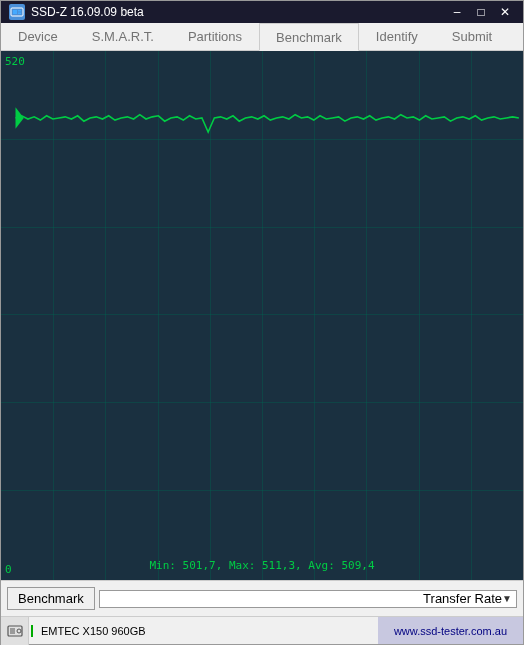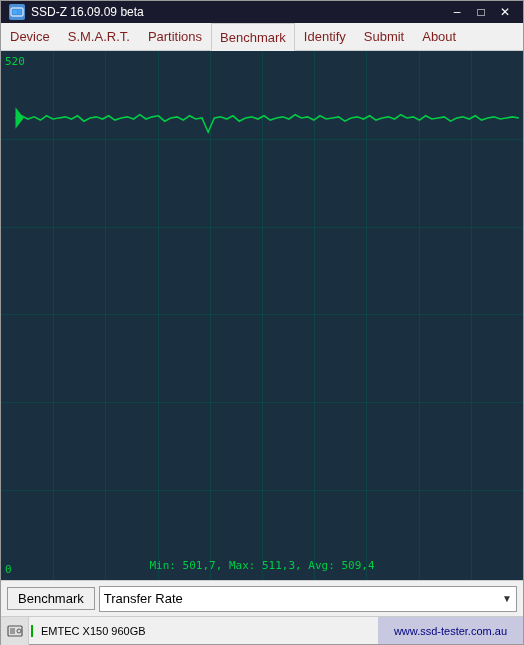--- a/index.html
+++ b/index.html
@@ -66,26 +66,26 @@
       justify-content: center;
     }
     .menu-bar {
       background: #f0f0f0;
       display: flex;
       border-bottom: 1px solid #ccc;
       height: 28px;
       align-items: stretch;
     }
     .menu-item {
-      padding: 4px 8px;
+      padding: 4px 16px;
       cursor: pointer;
       display: flex;
       align-items: center;
       font-size: 13px;
-      color: #7f1d1d;
+      color: #737373;
       border: 1px solid transparent;
       text-align: center;
     }
     .menu-item.active {
       background: #f0f0f0;
       border-top: 1px solid #ccc;
       border-left: 1px solid #ccc;
       border-right: 1px solid #ccc;
       border-bottom: 1px solid #f0f0f0;
       margin-bottom: -1px;
@@ -152,29 +152,29 @@
     }
     .benchmark-btn {
       padding: 3px 10px;
       background: #f0f0f0;
       border: 1px solid #999;
       cursor: pointer;
       font-size: 13px;
     }
     .dropdown-select {
       flex: 1;
-      height: 26px;
+      height: 18px;
       border: 1px solid #999;
       background: white;
       font-size: 13px;
       padding: 0 4px;
       cursor: pointer;
       display: flex;
       align-items: center;
-      justify-content: space-between;
+      justify-content: flex-end;
       position: relative;
     }
     .dropdown-arrow {
       font-size: 10px;
       color: #333;
     }
     .status-bar {
       background: #f0f0f0;
       border-top: 1px solid #ccc;
       height: 28px;

